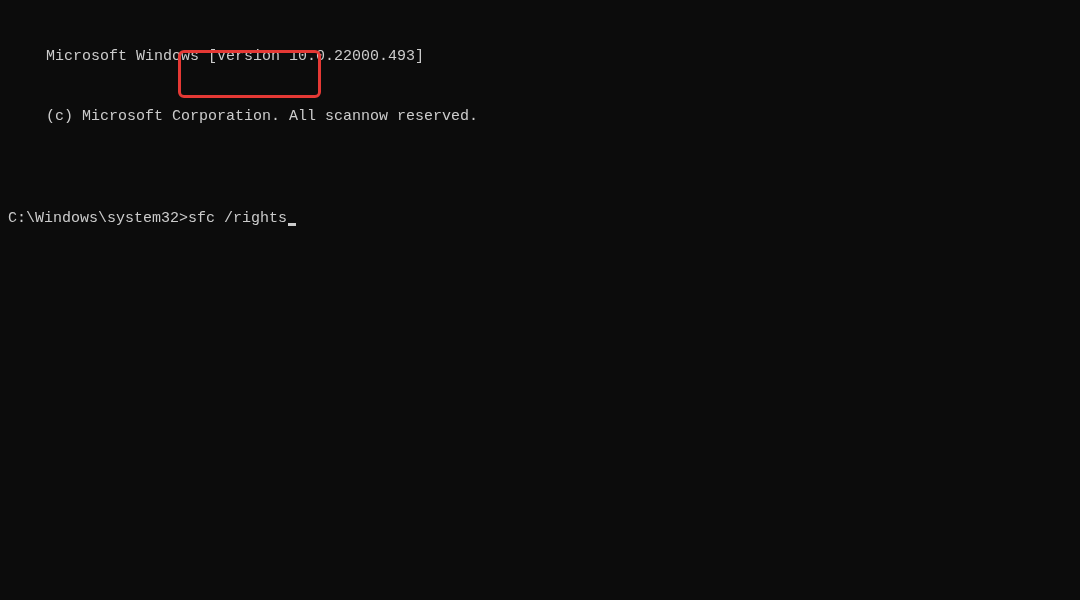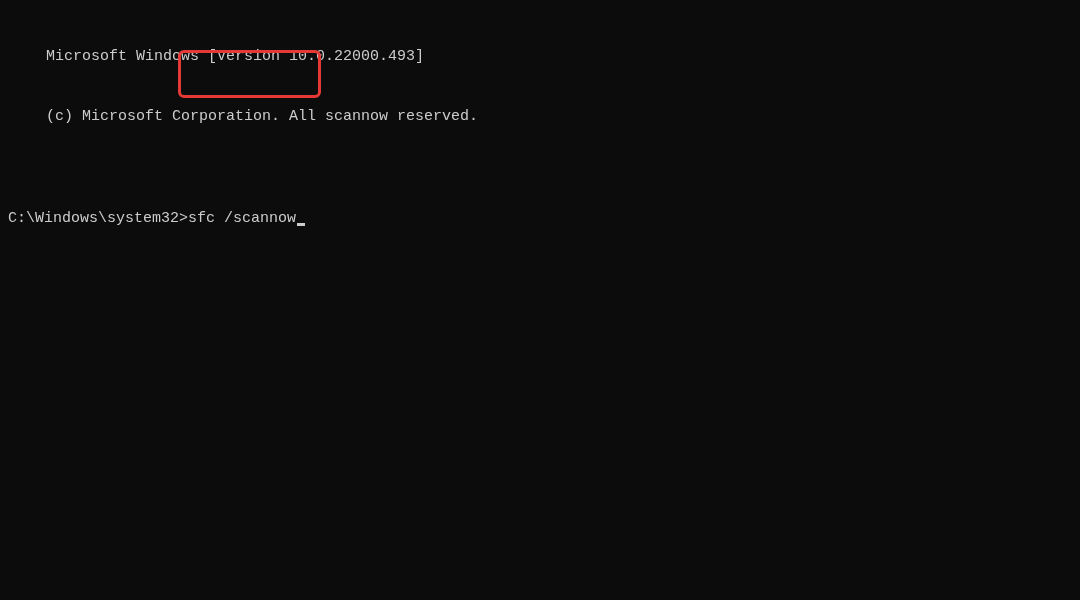--- a/index.html
+++ b/index.html
@@ -59,19 +59,19 @@
 </head>
 <body>
 
 <div class="terminal">
   <span class="line">Microsoft Windows [Version 10.0.22000.493]</span>
   <span class="line">(c) Microsoft Corporation. All scannow reserved.</span>
   <span class="line"></span>
   <div class="prompt-line">
     <span class="prompt">C:\Windows\system32&gt;</span>
     <span class="input-wrap">
-      <span class="input-text">sfc /scannow</span>
+      <span class="input-text">sfc /rights</span>
       <span class="cursor"></span>
     </span>
   </div>
 </div>
 
 <div class="highlight-box" style="left: 178px; top: 50px; width: 143px; height: 48px;"></div>
 
 </body></html>

